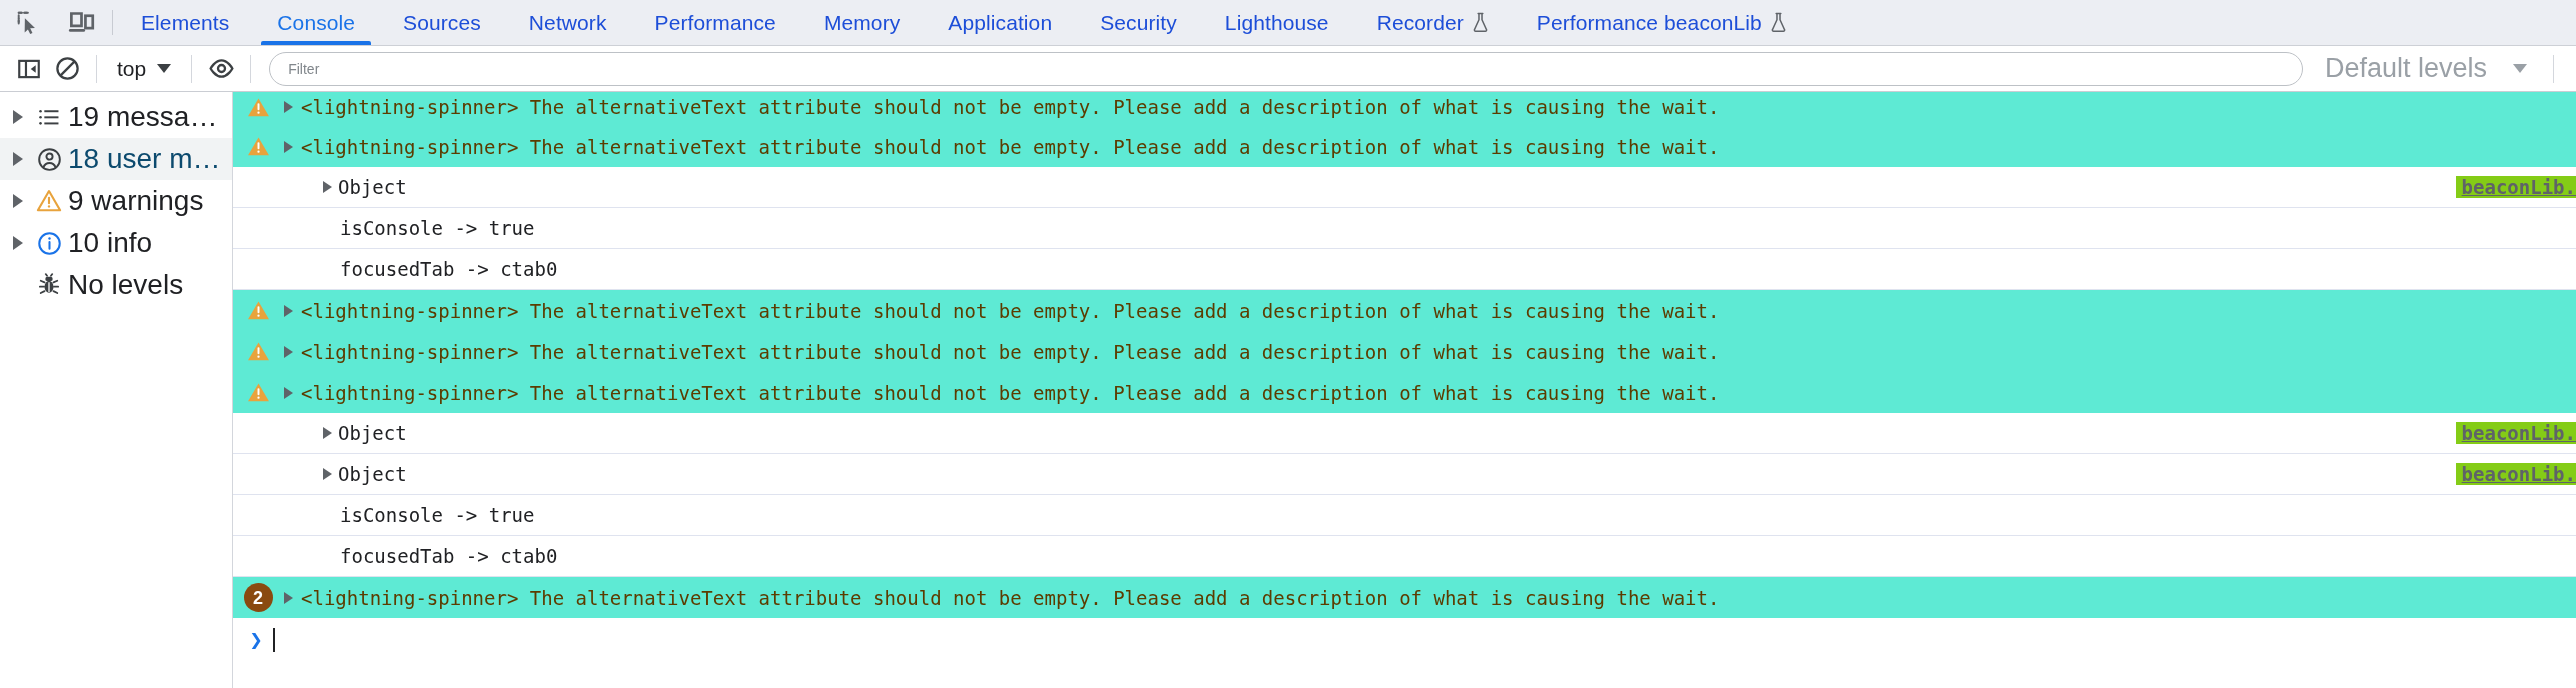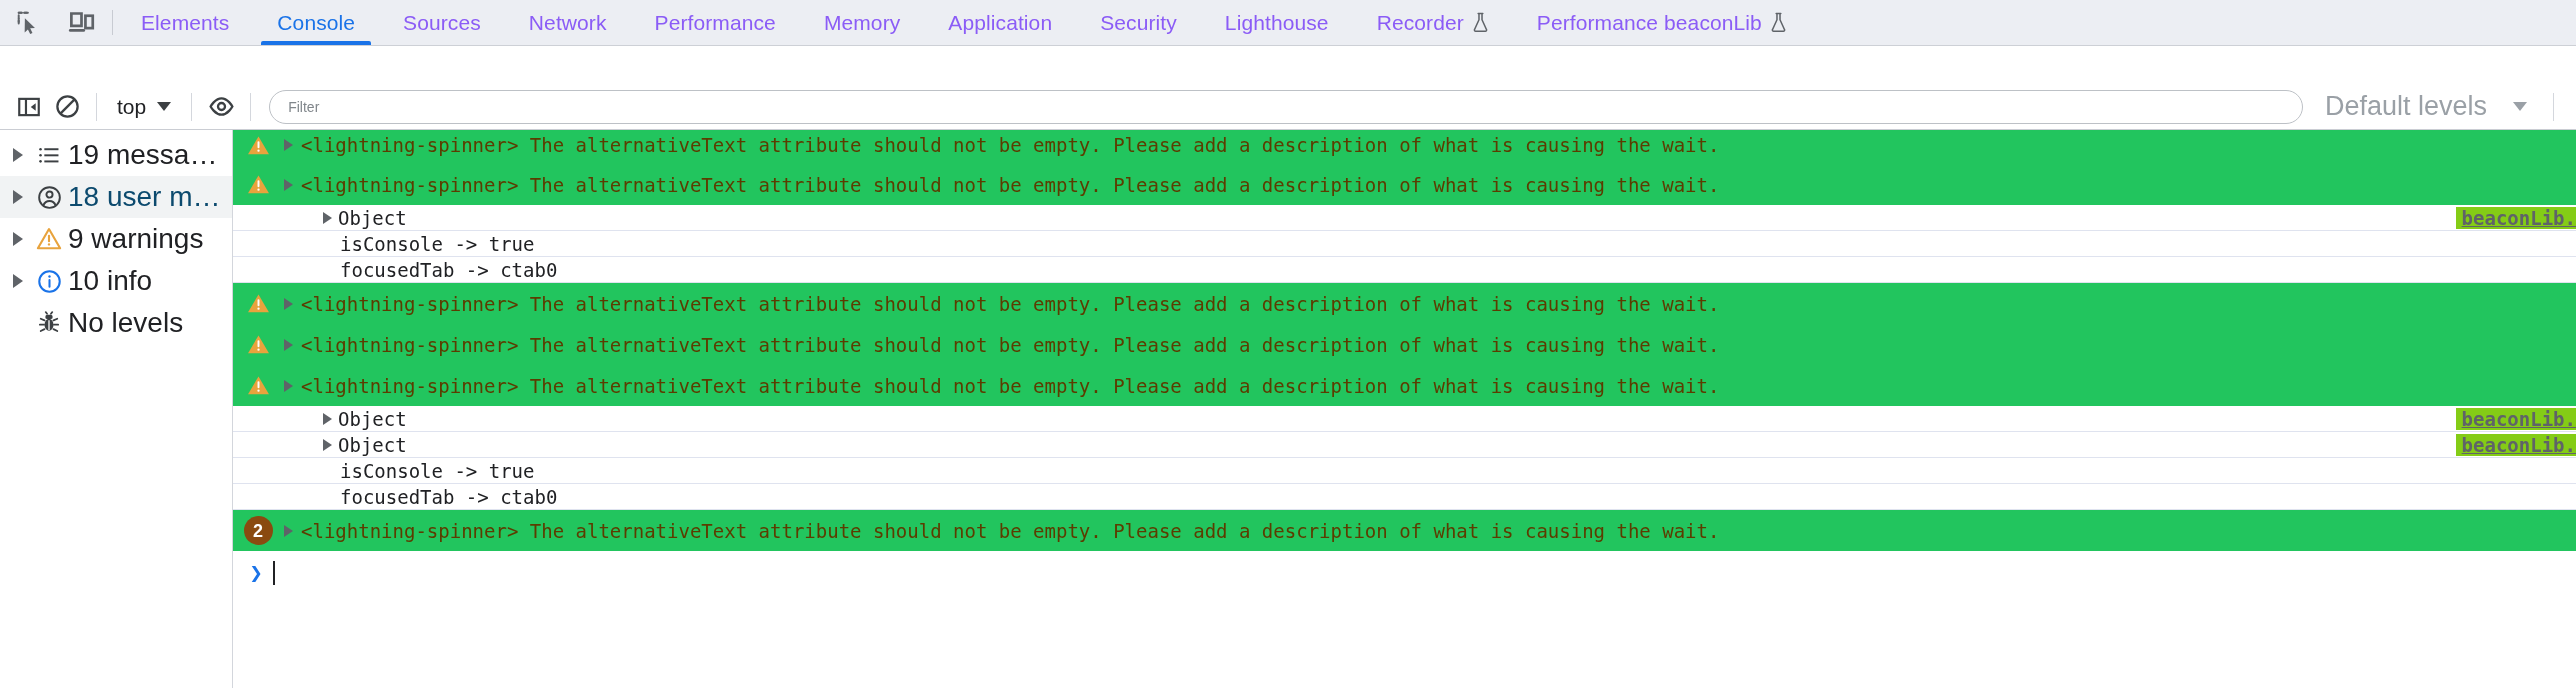--- a/index.html
+++ b/index.html
@@ -41,21 +41,21 @@
   .tabs {
     display: flex;
     align-items: stretch;
   }
   .tab {
     display: flex;
     align-items: center;
     gap: 8px;
     padding: 0 24px;
     font-size: 21px;
-    color: #8b5cf6;
+    color: #1d4ed8;
     cursor: pointer;
     position: relative;
     white-space: nowrap;
     letter-spacing: 0.1px;
   }
   .tab.active {
     color: #1a73e8;
   }
   .tab.active::after {
     content: "";
@@ -69,21 +69,20 @@
 
   
   .toolbar {
     height: 46px;
     background: #ffffff;
     border-bottom: 1px solid #cacdd3;
     display: flex;
     align-items: center;
     padding: 0 12px 0 10px;
     gap: 0;
-    margin-top: 38px;
   }
   .tbtn {
     width: 38px; height: 38px;
     display: flex; align-items: center; justify-content: center;
     cursor: pointer;
     border-radius: 3px;
     flex: 0 0 auto;
   }
   .vsep {
     width: 1px; height: 28px;
@@ -196,27 +195,27 @@
   }
   .row {
     display: flex;
     align-items: center;
     position: relative;
     font-family: "DejaVu Sans Mono", "Liberation Mono", monospace;
     font-size: 19px;
     white-space: nowrap;
   }
   .row.warn {
-    background: #22c55e;
+    background: #5eead4;
     height: 41px;
     color: #5c3c00;
   }
   .row.plain {
     background: #ffffff;
-    height: 26px;
+    height: 41px;
     color: #202124;
     border-top: 1px solid #dfe3ef;
     border-bottom: 1px solid #dfe3ef;
     align-items: center;
   }
   .row.plain + .row.plain { border-top: none; }
   .gutter {
     width: 38px;
     flex: 0 0 38px;
     display: flex; align-items: center; justify-content: center;

